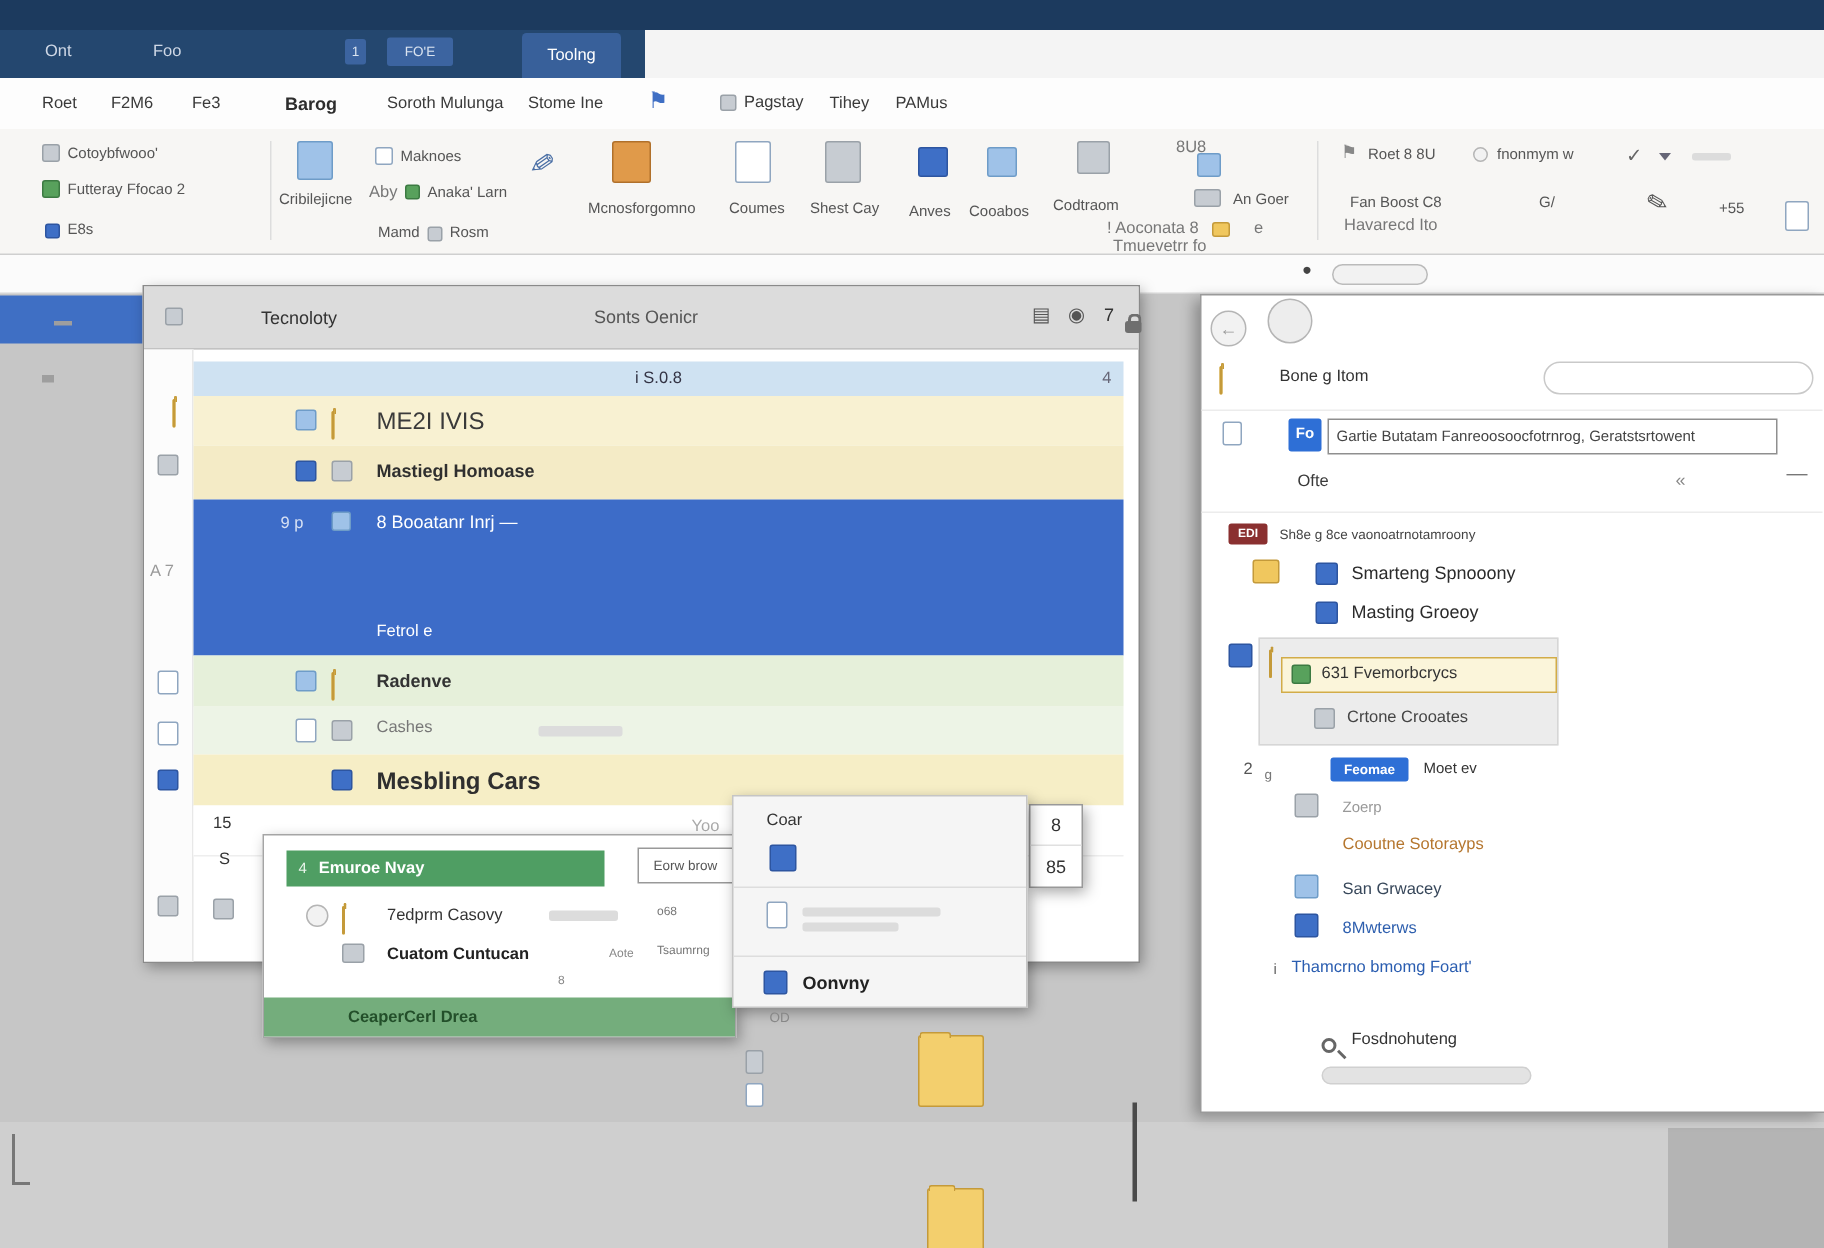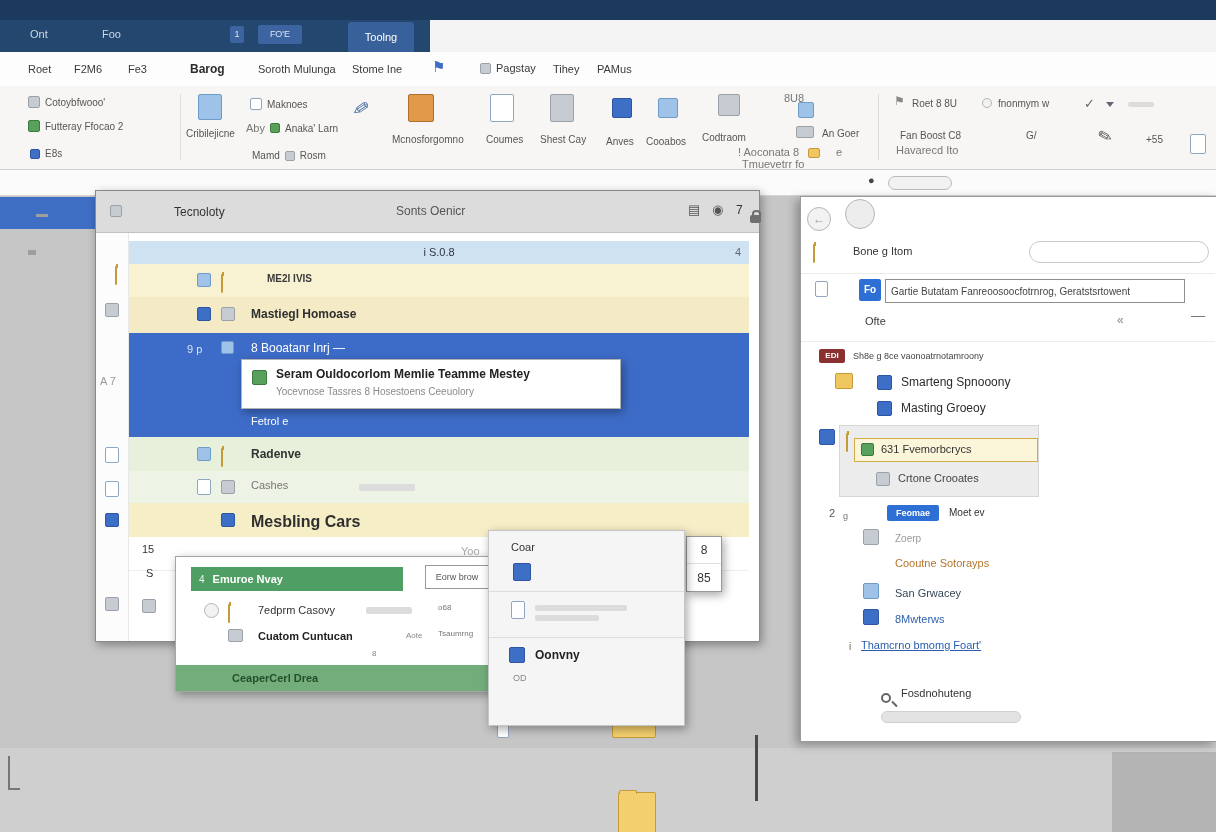--- a/index.html
+++ b/index.html
@@ -177,39 +177,34 @@
     
     <div class="abs" style="left:33px;top:50px;width:620px;height:23px;background:#cfe2f2;text-align:center">
       <span style="font-size:11px;color:#334;line-height:23px">i S.0.8</span>
       <span class="abs tiny" style="right:8px;top:5px;color:#667">4</span>
     </div>
 
     
     <div class="abs" style="left:33px;top:73px;width:620px;height:33px;background:#f8f1d2">
       <span class="abs ic ic-lblue" style="left:68px;top:9px;width:14px;height:14px"></span>
       <span class="abs folder" style="left:92px;top:11px;width:15px;height:11px"></span>
-      <span class="abs" style="left:138px;top:9px;font-size:10px;font-weight:700;color:#3a3a3a">ME2I IVIS</span>
+      <span class="abs" style="left:122px;top:9px;font-size:16px;font-weight:400;color:#3a3a3a">ME2I IVIS</span>
     </div>
     <div class="abs" style="left:33px;top:106px;width:620px;height:36px;background:#f4ebc6">
       <span class="abs ic ic-blue" style="left:68px;top:10px;width:14px;height:14px"></span>
       <span class="abs ic ic-gray" style="left:92px;top:10px;width:14px;height:14px"></span>
       <span class="abs bold" style="left:122px;top:10px;font-size:12px;color:#2f2f2f">Mastiegl Homoase</span>
     </div>
     <div class="abs" style="left:33px;top:142px;width:620px;height:104px;background:#3d6cc8">
       <span class="abs tiny" style="left:58px;top:10px;color:rgba(255,255,255,.8)">9 p</span>
       <span class="abs ic ic-lblue" style="left:92px;top:8px;width:13px;height:13px"></span>
       <span class="abs" style="left:122px;top:8px;font-size:12px;color:#fff">8 Booatanr Inrj —</span>
       <span class="abs" style="left:122px;top:82px;font-size:11px;color:#fff">Fetrol e</span>
     </div>
     
-    <div class="abs shadow" style="left:145px;top:168px;width:380px;height:50px;background:#fff;border:1px solid #b2b2b2;z-index:5">
-      <span class="abs ic ic-green" style="left:10px;top:10px;width:15px;height:15px"></span>
-      <span class="abs bold" style="left:34px;top:7px;font-size:12px;color:#222;white-space:nowrap">Seram Ouldocorlom Memlie Teamme Mestey</span>
-      <span class="abs" style="left:34px;top:26px;font-size:10px;color:#8a8a8a;white-space:nowrap">Yocevnose Tassres 8 Hosestoens Ceeuolory</span>
-    </div>
     <div class="abs" style="left:33px;top:280px;width:620px;height:32px;background:#edf4e6">
       <span class="abs ic ic-white" style="left:68px;top:8px;width:14px;height:16px"></span>
       <span class="abs ic ic-gray" style="left:92px;top:9px;width:14px;height:14px"></span>
       <span class="abs" style="left:122px;top:8px;font-size:11px;color:#777">Cashes</span>
       <span class="abs bar" style="left:230px;top:13px;width:56px;height:7px"></span>
     </div>
     <div class="abs" style="left:33px;top:246px;width:620px;height:34px;background:#e6f0da">
       <span class="abs ic ic-lblue" style="left:68px;top:10px;width:14px;height:14px"></span>
       <span class="abs folder" style="left:92px;top:12px;width:15px;height:11px"></span>
       <span class="abs" style="left:122px;top:10px;font-size:12px;font-weight:600;color:#333">Radenve</span>
@@ -251,21 +246,21 @@
       <span class="abs" style="left:82px;top:5px;font-size:11px;color:#222;font-weight:600">Cuatom Cuntucan</span>
       <span class="abs" style="left:230px;top:6px;font-size:8px;color:#888">Aote</span>
       <span class="abs" style="left:262px;top:4px;font-size:8px;color:#777">Tsaumrng</span>
     </div>
     <span class="abs" style="left:196px;top:92px;font-size:8px;color:#888">8</span>
     <div class="abs" style="left:0;top:108px;width:314px;height:26px;background:#74ad7c;display:flex;align-items:center;padding-left:56px">
       <span class="bold" style="font-size:11px;color:#234f2a">CeaperCerl Drea</span>
     </div>
   </div>
 
-  <div class="abs shadow" style="left:488px;top:530px;width:197px;height:196px;background:#f5f5f5;border:1px solid #c5c5c5;z-index:8">
+  <div class="abs shadow" style="left:488px;top:530px;width:197px;height:142px;background:#f5f5f5;border:1px solid #c5c5c5;z-index:8">
     <span class="abs" style="left:22px;top:10px;font-size:11px;color:#333">Coar</span>
     <span class="abs ic ic-blue" style="left:24px;top:32px;width:18px;height:18px"></span>
     <div class="abs" style="left:0;top:60px;width:195px;height:1px;background:#ddd"></div>
     <div class="abs" style="left:0;top:66px;width:195px;height:34px">
       <span class="abs ic ic-white" style="left:22px;top:4px;width:14px;height:18px"></span>
       <span class="abs bar" style="left:46px;top:8px;width:92px;height:6px"></span>
       <span class="abs bar" style="left:46px;top:18px;width:64px;height:6px"></span>
     </div>
     <div class="abs" style="left:0;top:106px;width:195px;height:1px;background:#ddd"></div>
     <div class="abs" style="left:0;top:112px;width:195px;height:30px">
@@ -334,21 +329,21 @@
 
     <span class="abs" style="left:94px;top:360px;font-size:11px;color:#b5762e">Cooutne Sotorayps</span>
 
     <span class="abs ic ic-lblue" style="left:62px;top:386px;width:16px;height:16px"></span>
     <span class="abs" style="left:94px;top:390px;font-size:11px;color:#37475a">San Grwacey</span>
 
     <span class="abs ic ic-blue" style="left:62px;top:412px;width:16px;height:16px"></span>
     <span class="abs" style="left:94px;top:416px;font-size:11px;color:#2e5fae">8Mwterws</span>
 
     <span class="abs" style="left:48px;top:444px;font-size:10px;color:#666">i</span>
-    <span class="abs" style="left:60px;top:442px;font-size:11px;color:#2a5db0;text-decoration:underline">Thamcrno bmomg Foart'</span>
+    <span class="abs" style="left:60px;top:442px;font-size:11px;color:#2a5db0;">Thamcrno bmomg Foart'</span>
 
     <span class="abs mag" style="left:78px;top:492px"></span>
     <span class="abs" style="left:100px;top:490px;font-size:11px;color:#333">Fosdnohuteng</span>
 
     <div class="abs" style="left:80px;top:514px;width:140px;height:12px;background:#e3e3e3;border:1px solid #d0d0d0;border-radius:6px"></div>
   </div>
 
 </div>
 
 </body></html>

